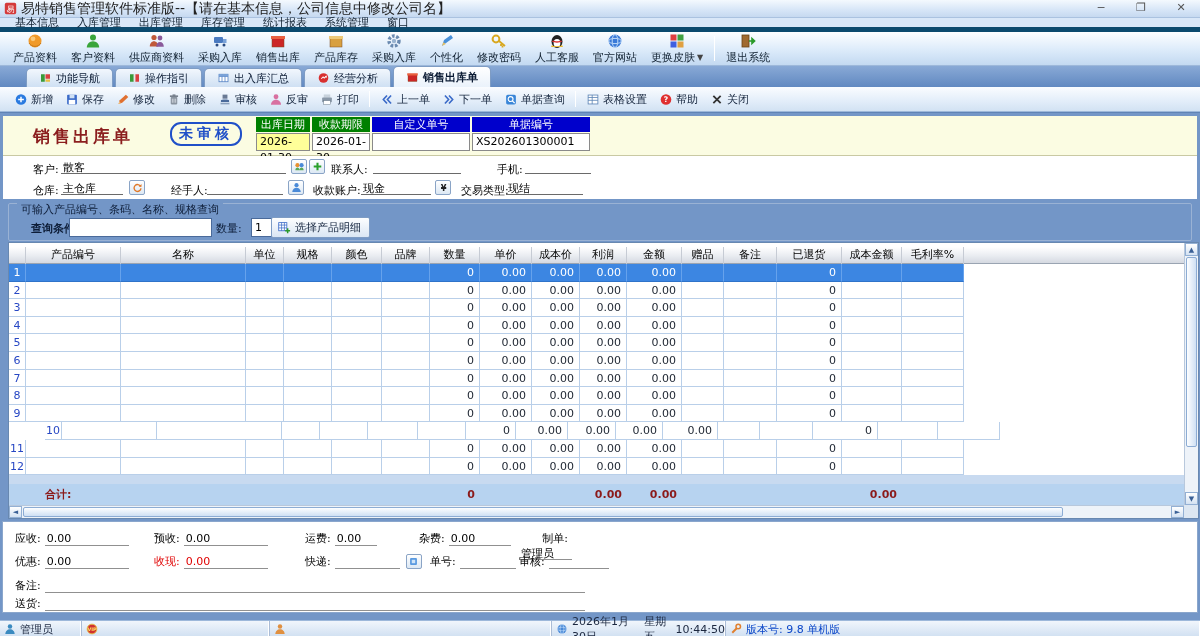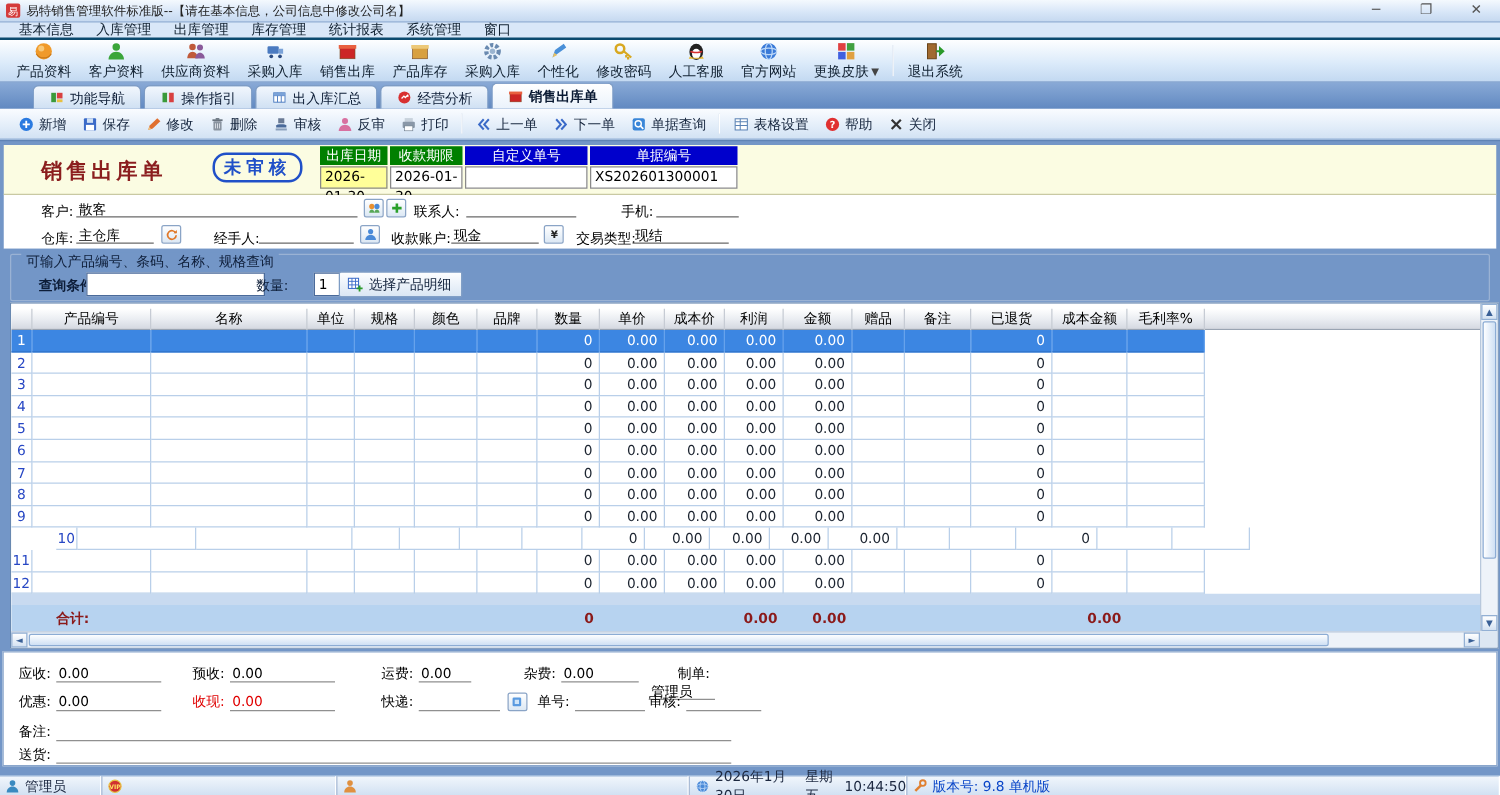--- a/index.html
+++ b/index.html
@@ -4,26 +4,26 @@
 <style>
   * { box-sizing: border-box; margin: 0; padding: 0; }
   html,body { width:1200px; height:636px; overflow:hidden; }
   body { font-family:"DejaVu Sans","Liberation Sans",sans-serif; font-size:11px; color:#1a2430; background:#7396c7; position:relative; }
   #win { position:absolute; inset:0; }
 
   
   #titlebar { position:absolute; left:0; top:0; width:1200px; height:18px;
     background:linear-gradient(#f4f9fe,#d6e5f7 60%,#c6d9f0); display:flex; align-items:center; padding-left:4px; border-bottom:1px solid #aac2e0;}
   #titlebar .appicon { width:13px; height:13px; margin-right:4px; flex:0 0 auto; }
-  #titlebar .ttl { font-size:10px; color:#222; }
+  #titlebar .ttl { font-size:14px; color:#222; }
   #wincontrols { position:absolute; right:6px; top:1px; display:flex; gap:14px; }
   .wbtn { width:26px; height:15px; text-align:center; line-height:14px; color:#555; font-size:11px; cursor:default; }
 
   
-  #menubar { position:absolute; left:0; top:18px; width:1200px; height:14px; background:#d9e7f8; display:flex; align-items:center; padding-left:6px; border-bottom:2px solid #0c4a6e;}
+  #menubar { position:absolute; left:0; top:18px; width:1200px; height:14px; background:#d9e7f8; display:flex; align-items:center; padding-left:6px; border-bottom:5px solid #0c4a6e;}
   .menu-item { padding:0 9px; line-height:14px; color:#102030; }
 
   
   #maintoolbar { position:absolute; left:0; top:32px; width:1200px; height:34px;
     background:linear-gradient(#fdfeff,#dcebfa 55%,#c3d9f1); border-bottom:1px solid #9db8da; display:flex; align-items:stretch; padding-left:6px;}
   .tbtn { display:inline-flex; flex-direction:column; align-items:center; justify-content:center; padding:1px 7px; min-width:46px; gap:1px; }
   .tbtn .lbl { font-size:11px; color:#102030; white-space:nowrap; display:flex; align-items:center;}
   .tbtn .icon18 { width:18px; height:16px; }
   .tb-sep { width:1px; background:#a8bedc; margin:4px 4px; border-right:1px solid #fff; }
   .dd-arrow { font-size:8px; color:#444; margin-left:2px; }
@@ -551,21 +551,21 @@
         </span>
       <span class="flabel" style="left:458px; top:27px;">交易类型:</span>
       <span class="fval" style="left:503px; top:25px; width:77px;">现结</span>
     </div>
 
     <div id="querypanel">
       <div id="qbox">
         <span id="qtitle">可输入产品编号、条码、名称、规格查询</span>
         <span class="qlabel" style="left:22px;font-weight:bold;">查询条件:</span>
         <input class="qinput" style="left: 60px; width: 143px;" value="">
-        <span class="qlabel" style="left:196px;">数量:</span>
+        <span class="qlabel" style="left:207px;">数量:</span>
         <input class="qinput" style="left: 242px; width: 40px;" value="1">
         <span id="select-detail-btn">
           <span class="icon14 icn">
               <svg viewBox="0 0 16 16">
                 <rect x="1.5" y="2" width="10" height="10" fill="#fff" stroke="#3a6ac8"></rect>
                 <path d="M1.5 5h10M1.5 8.5h10M5 2v10M8.5 2v10" stroke="#3a6ac8" stroke-width="0.9"></path>
                 <path d="M12.5 9v6M9.5 12h6" stroke="#2a9a2a" stroke-width="1.8"></path>
               </svg>
             </span>
           <span>选择产品明细</span>

